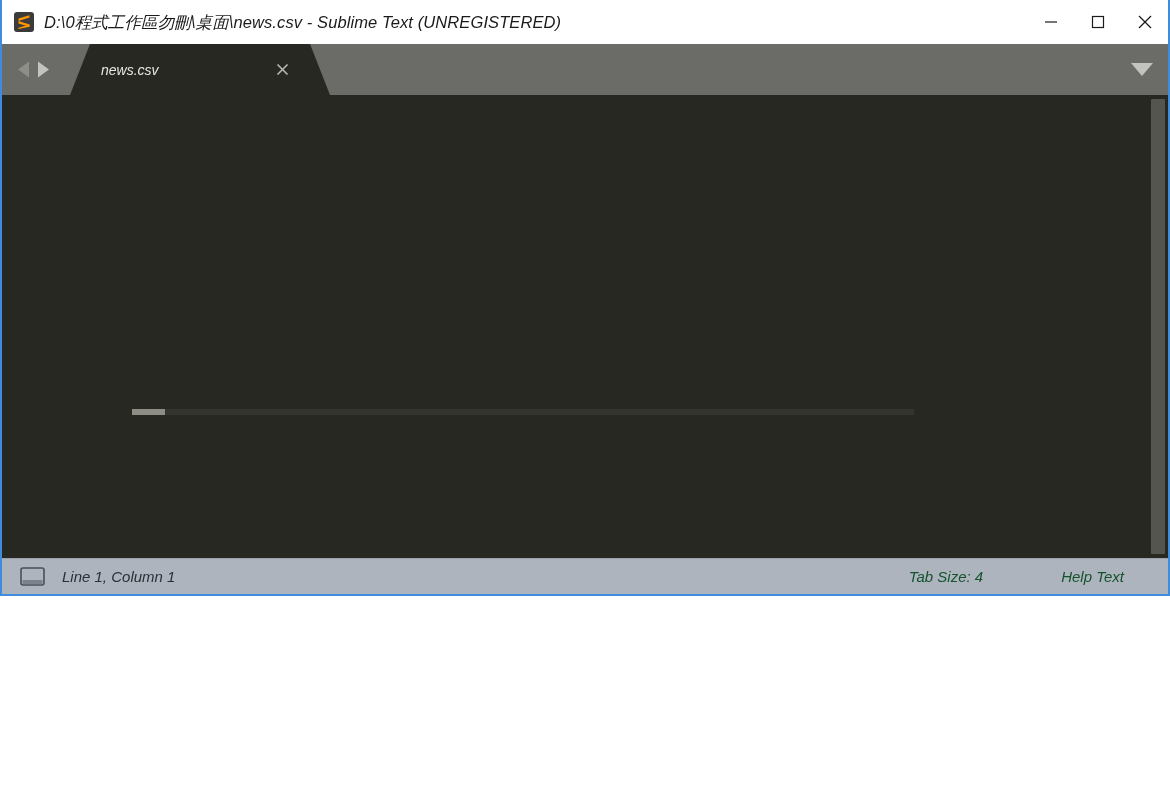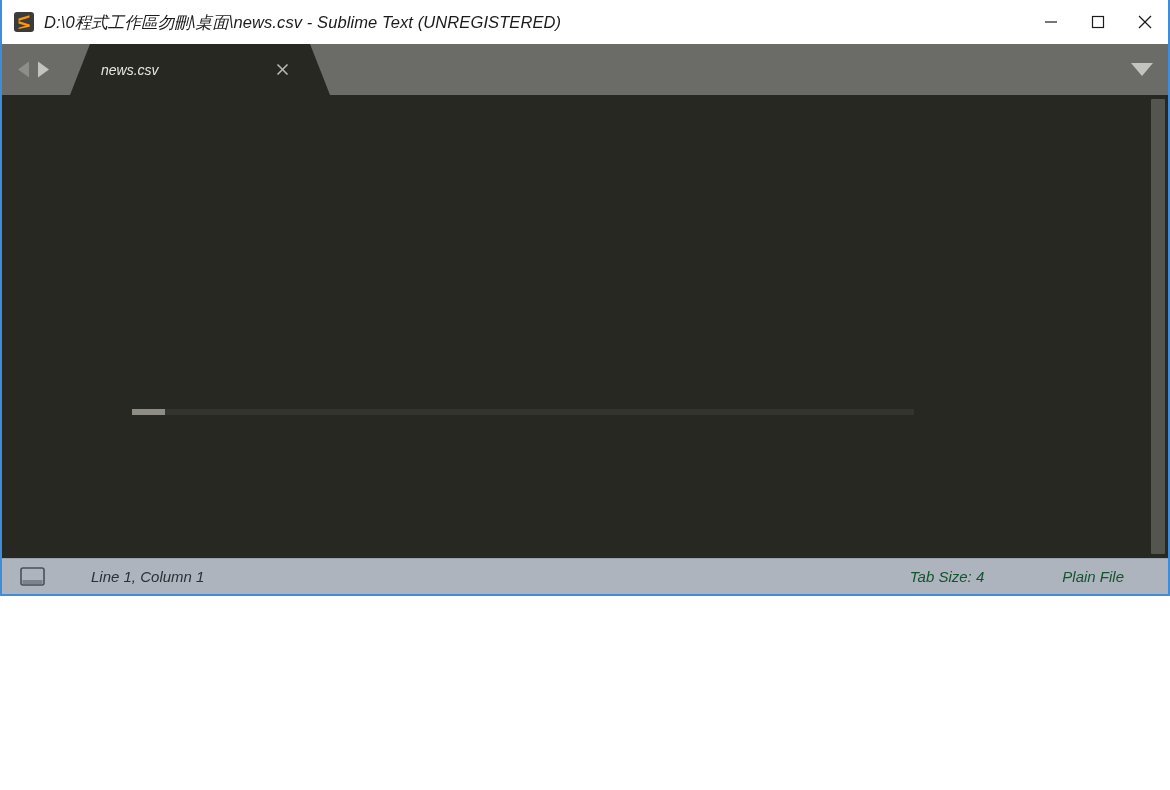--- a/index.html
+++ b/index.html
@@ -245,21 +245,20 @@
 
   
   .statusbar {
     height: 35px;
     flex: 0 0 35px;
     background: #aeb4bd;
     display: flex;
     align-items: center;
     position: relative;
     border-top: 1px solid #9ba2ac;
-    gap: 29px;
   }
   .sidebar-toggle {
     margin-left: 18px;
     width: 25px;
     height: 19px;
     display: flex;
     align-items: center;
     justify-content: center;
     cursor: default;
   }
@@ -367,17 +366,17 @@
     <div class="sidebar-toggle">
       <svg width="25" height="19" viewBox="0 0 25 19">
         <rect x="1" y="1" width="23" height="17" rx="2" fill="none" stroke="#4a4f57" stroke-width="1.6"></rect>
         <rect x="2.5" y="13" width="20" height="4" fill="#7c828b"></rect>
       </svg>
     </div>
     <div class="status-left-text">Line 1, Column 1</div>
 
     <div class="status-right">
       <div class="status-item tabsize">Tab Size: 4</div>
-      <div class="status-item syntax">Plain File</div>
+      <div class="status-item syntax">Help Text</div>
     </div>
   </div>
 
 </div>
 
 </body></html>

